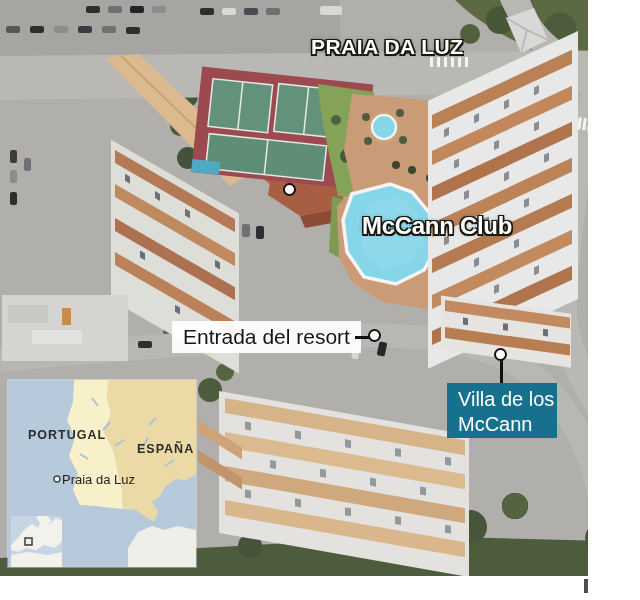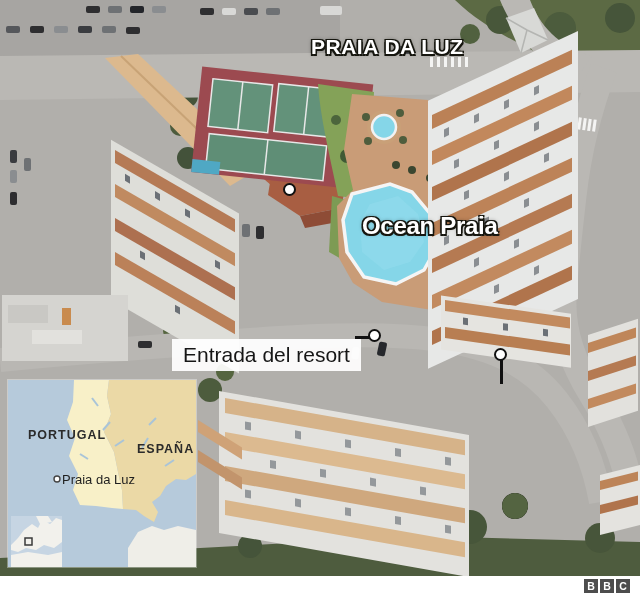--- a/index.html
+++ b/index.html
@@ -1,33 +1,33 @@
 <!DOCTYPE html>
 <html style="--accent_teal: #17718e; --pool_blue: #85d6e8; --label_text: #161616; --overlay_text: #ffffff; --inset_sea: #b6cadb; --inset_portugal: #f8f0c8; --inset_spain: #ebd9a6; --bbc_gray: #4d4d4d;"><head>
 <meta charset="utf-8">
 <style>
   html,body{margin:0;padding:0;background:#ffffff;}
-  .stage{position:relative;width:640px;height:600px;overflow:hidden;background:#ffffff;
-         font-family:"Liberation Sans", sans-serif;}
+  .stage{position:relative;width:572px;height:600px;overflow:hidden;background:#ffffff;
+         font-family:"Liberation Sans", sans-serif;padding-left:16px;}
   .photo{position:absolute;left:0;top:0;width:640px;height:576px;}
   .photo svg{display:block;}
 
   
   .outline-label{position:absolute;color:var(--overlay_text,#fff);font-weight:bold;
     text-shadow:-1.5px -1.5px 0 #16160f, 1.5px -1.5px 0 #16160f, -1.5px 1.5px 0 #16160f,
                  1.5px 1.5px 0 #16160f, 0 0 4px rgba(0,0,0,.55);
     white-space:nowrap;letter-spacing:.5px;}
   .town-title{left:311px;top:35px;font-size:21px;}
   .resort-title{left:362px;top:212px;font-size:24px;letter-spacing:-0.3px;}
 
   
   .white-label{position:absolute;background:rgba(255,255,255,.93);color:var(--label_text,#161616);
     white-space:nowrap;}
   .lbl-restaurante{left:168px;top:174px;font-size:19px;line-height:29px;padding:0 8px;}
-  .lbl-entrada{left:172px;top:339px;font-size:21px;line-height:32px;padding:0 11px;}
+  .lbl-entrada{left:172px;top:321px;font-size:21px;line-height:32px;padding:0 11px;}
 
   .marker{position:absolute;width:9px;height:9px;border-radius:50%;
     background:#ffffff;border:2.5px solid #111;box-sizing:content-box;}
   .mk-restaurante{left:283px;top:183px;}
   .mk-entrada{left:368px;top:329px;}
   .mk-villa{left:494px;top:348px;}
   .connector{position:absolute;background:#111;}
   .cn-entrada{left:355px;top:336px;width:14px;height:2.5px;}
   .cn-villa{left:500px;top:360px;width:2.5px;height:24px;}
 
@@ -319,28 +319,32 @@
         <path d="M506,18 L534,8 L548,40 L521,53 Z" fill="#d8d9d6"></path>
         <path d="M527,30 L506,18 M527,30 L548,40 M527,30 L521,53" stroke="#b4b5b2" stroke-width="1.5" fill="none"></path>
       </g>
     </svg>
   </div>
 
   <div class="outline-label town-title">PRAIA DA LUZ</div>
 
   <div class="marker mk-restaurante"></div>
 
-  <div class="outline-label resort-title">Ocean Praia</div>
+  <div class="outline-label resort-title">McCann Club</div>
 
   <div class="white-label lbl-entrada">Entrada del resort</div>
   <div class="connector cn-entrada"></div>
   <div class="marker mk-entrada"></div>
 
   <div class="marker mk-villa"></div>
   <div class="connector cn-villa"></div>
+  <div class="villa-box">
+    <div>Villa de los</div>
+    <div>McCann</div>
+  </div>
 
   <div class="inset">
     <svg width="188" height="187" viewBox="0 0 188 187" xmlns="http://www.w3.org/2000/svg">
       <rect width="188" height="187" fill="var(--inset_sea,#b6cadb)"></rect>
       <path d="M66,0 L101,0 L99,16 L103,34 L96,52 L106,72 L110,92 L114,110 L115,129 L104,128 L88,126 L72,125 L65,110 L70,94 L61,76 L67,58 L59,40 L65,22 Z" fill="var(--inset_portugal,#f8f0c8)"></path>
       <path d="M101,0 L188,0 L188,94 L178,100 L168,99 L158,106 L152,116 L144,122 L150,132 L146,142 L136,136 L128,130 L115,129 L114,110 L110,92 L106,72 L96,52 L103,34 L99,16 Z" fill="var(--inset_spain,#ebd9a6)"></path>
       <path d="M130,152 L144,146 L156,150 L170,146 L188,150 L188,187 L120,187 L120,168 Z" fill="#efeee8"></path>
       <g stroke="#a9c4d8" stroke-width="2" fill="none">
         <path d="M84,18 l6,8"></path>
           <path d="M102,42 l-7,8"></path>

